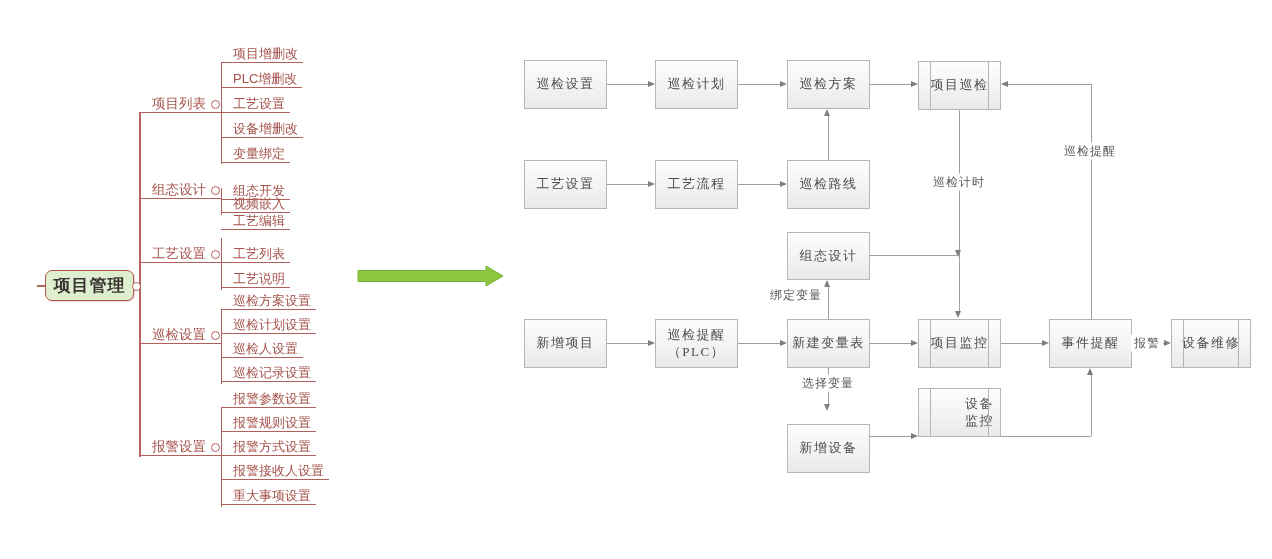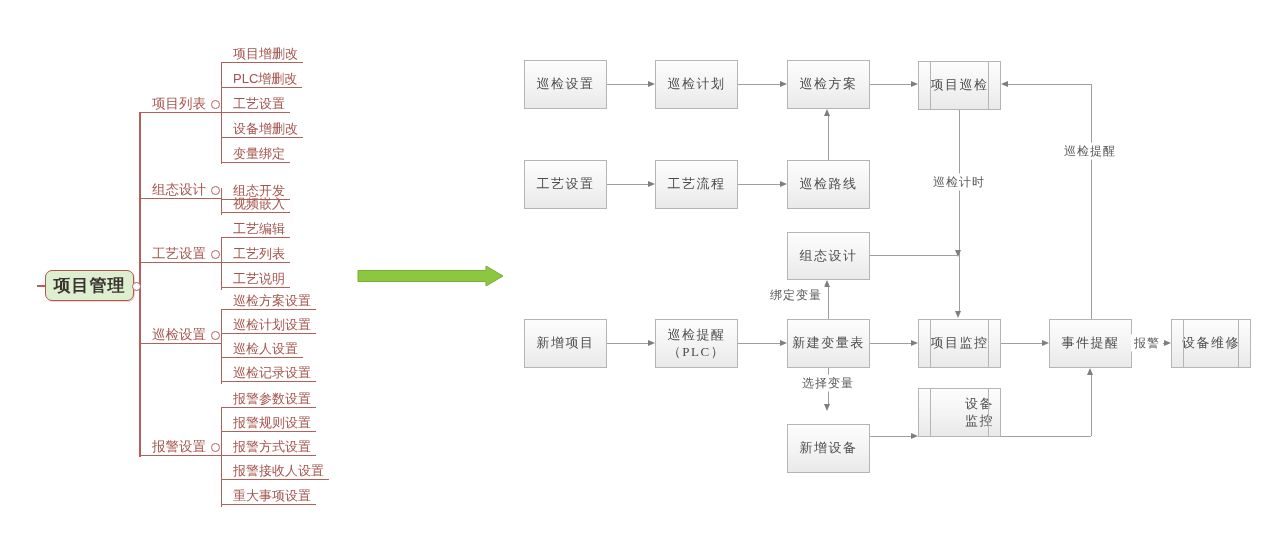--- a/index.html
+++ b/index.html
@@ -69,21 +69,21 @@
 
   <div class="mm-leaf" style="top:47px;">项目增删改</div>
   <div class="mm-leaf" style="top:72px;">PLC增删改</div>
   <div class="mm-leaf" style="top:97px;">工艺设置</div>
   <div class="mm-leaf" style="top:122px;">设备增删改</div>
   <div class="mm-leaf" style="top:147px;">变量绑定</div>
 
   <div class="mm-leaf" style="top:172px;margin-top:12px;">组态开发</div>
   <div class="mm-leaf" style="top:197px;">视频嵌入</div>
 
-  <div class="mm-leaf" style="top:222px;text-align:center;">工艺编辑</div>
+  <div class="mm-leaf" style="top:214px;text-align:center;">工艺编辑</div>
   <div class="mm-leaf" style="top:247px;">工艺列表</div>
   <div class="mm-leaf" style="top:272px;">工艺说明</div>
 
   <div class="mm-leaf" style="top:294px;">巡检方案设置</div>
   <div class="mm-leaf" style="top:318px;">巡检计划设置</div>
   <div class="mm-leaf" style="top:342px;">巡检人设置</div>
   <div class="mm-leaf" style="top:366px;text-align:right;">巡检记录设置</div>
 
   <div class="mm-leaf" style="top:392px;">报警参数设置</div>
   <div class="mm-leaf" style="top:416px;">报警规则设置</div>

